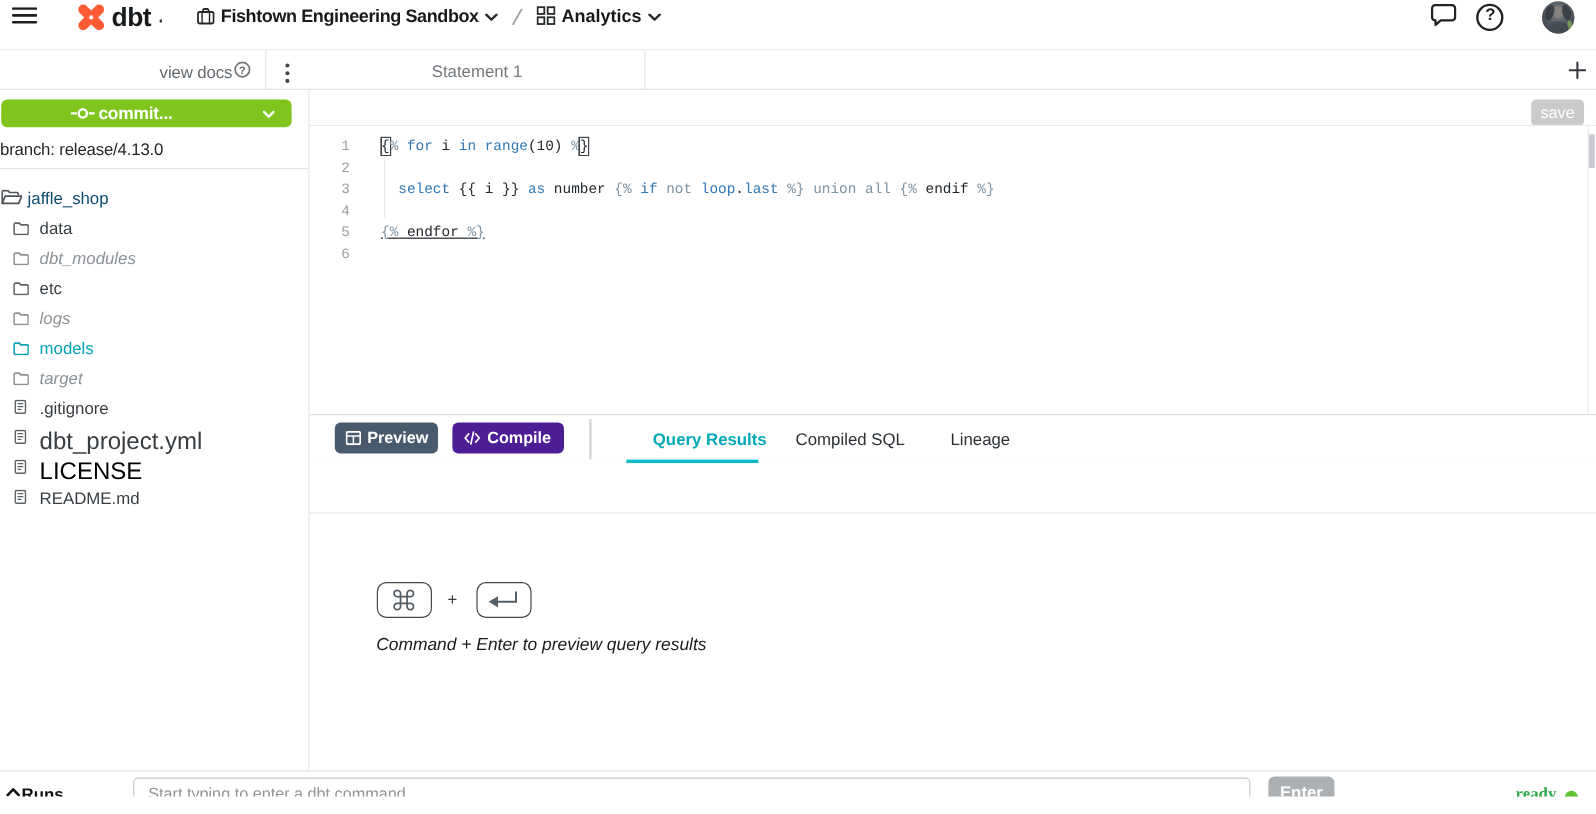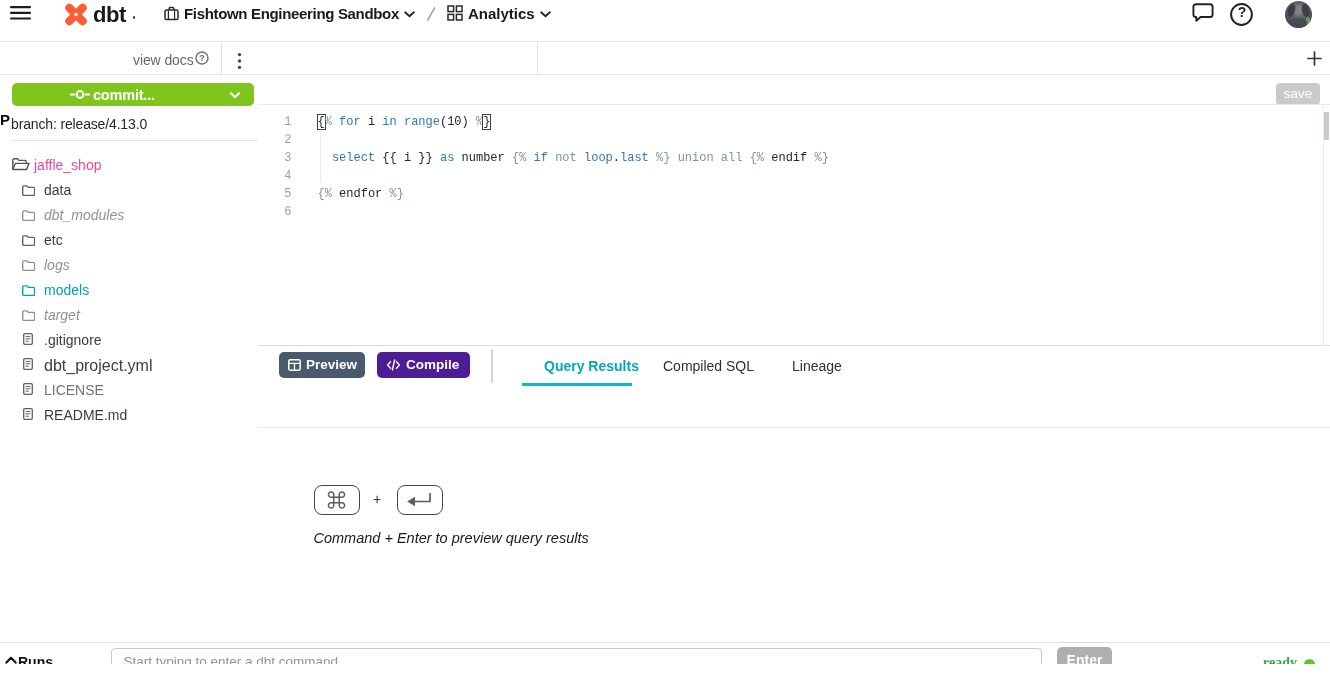--- a/index.html
+++ b/index.html
@@ -82,45 +82,46 @@
     <circle cx="7" cy="7" r="6" fill="none" stroke="#6d7378" stroke-width="1.4"></circle>
     <text x="7" y="10.3" font-size="9" font-weight="bold" fill="#62686d" text-anchor="middle" font-family="Liberation Sans, sans-serif">?</text>
   </svg>
   <div class="abs" style="left:221px;top:0;width:1px;height:32px;background:#e2e5e8;"></div>
   <svg class="abs" style="left:237px;top:10px;" width="5" height="18" viewBox="0 0 5 18">
     <circle cx="2.5" cy="2.6" r="1.7" fill="#44484c"></circle>
     <circle cx="2.5" cy="9" r="1.7" fill="#44484c"></circle>
     <circle cx="2.5" cy="15.4" r="1.7" fill="#44484c"></circle>
   </svg>
   <div class="abs" style="left:537px;top:0;width:1px;height:32px;background:#e2e5e8;"></div>
+  <div class="abs" style="left:258px;top:9px;width:279px;text-align:center;font-size:14px;color:#73787d;">Statement 1</div>
   <svg class="abs" style="left:1307px;top:9px;" width="15" height="15" viewBox="0 0 15 15">
     <path d="M7.5 1 v13 M1 7.5 h13" stroke="#33373b" stroke-width="1.7" stroke-linecap="round"></path>
   </svg>
 </div>
 
-<div class="abs" id="sidebar" style="left:0;top:75px;width:257px;height:567px;background:#fff;border-right:1px solid #e2e5e8;margin-left:11px;">
+<div class="abs" id="sidebar" style="left:0;top:75px;width:257px;height:567px;background:#fff;border-right:1px solid #e2e5e8;">
 
   <div class="abs" style="left:1px;top:8px;width:242px;height:23px;background:#80c51d;border-radius:5px;">
     <svg class="abs" style="left:58px;top:7px;" width="20" height="9" viewBox="0 0 20 9">
       <path d="M0 4.5 h5 M15 4.5 h5" stroke="#fff" stroke-width="2"></path>
       <circle cx="10" cy="4.5" r="3.4" fill="none" stroke="#fff" stroke-width="2"></circle>
     </svg>
     <div class="abs" style="left:81px;top:3.5px;font-size:14.5px;letter-spacing:-0.2px;font-weight:bold;color:#fff;">commit...</div>
     <svg class="abs" style="left:218px;top:9px;" width="10" height="7" viewBox="0 0 10 7">
       <path d="M1 1.2 L5 5.2 L9 1.2" fill="none" stroke="#fff" stroke-width="2" stroke-linecap="round" stroke-linejoin="round"></path>
     </svg>
   </div>
   <div class="abs" style="left:0px;top:40.5px;font-size:14px;letter-spacing:-0.15px;color:#24282c;">branch: release/4.13.0</div>
   <div class="abs" style="left:0;top:65px;width:257px;height:1px;background:#e3e6e9;"></div>
 
   <svg class="abs" style="left:1px;top:83px;" width="18" height="13" viewBox="0 0 18 13">
     <path d="M0.8 11.5 V2 a1.2 1.2 0 0 1 1.2 -1.2 h3.5 l1.5 1.6 h6 a1.2 1.2 0 0 1 1.2 1.2 v1.2" fill="none" stroke="#4e5358" stroke-width="1.4"></path>
     <path d="M0.8 11.5 L3.3 5.4 H17 L14.6 11.5 z" fill="none" stroke="#4e5358" stroke-width="1.4" stroke-linejoin="round"></path>
   </svg>
-  <div class="abs" style="left:23px;top:82px;font-size:14px;color:#ec4899;">jaffle_shop</div>
+  <div class="abs" style="left:23px;top:82px;font-size:14px;color:#0c4a6e;">jaffle_shop</div>
 
   <svg class="abs" style="left:11px;top:110px;" width="13" height="11" viewBox="0 0 13 11">
     <path d="M0.7 2.2 a1.3 1.3 0 0 1 1.3 -1.3 h3 l1.4 1.5 h4.9 a1.3 1.3 0 0 1 1.3 1.3 v5.5 a1.3 1.3 0 0 1 -1.3 1.3 H2 a1.3 1.3 0 0 1 -1.3 -1.3 z" fill="none" stroke="#5c6166" stroke-width="1.4"></path>
   </svg>
   <div class="abs" style="left:33px;top:107px;font-size:14px;color:#383d42;">data</div>
 
   <svg class="abs" style="left:11px;top:135px;" width="13" height="11" viewBox="0 0 13 11">
     <path d="M0.7 2.2 a1.3 1.3 0 0 1 1.3 -1.3 h3 l1.4 1.5 h4.9 a1.3 1.3 0 0 1 1.3 1.3 v5.5 a1.3 1.3 0 0 1 -1.3 1.3 H2 a1.3 1.3 0 0 1 -1.3 -1.3 z" fill="none" stroke="#8d9297" stroke-width="1.4"></path>
   </svg>
   <div class="abs" style="left:33px;top:132px;font-size:14px;font-style:italic;color:#8d9297;">dbt_modules</div>
@@ -148,47 +149,47 @@
   <svg class="abs" style="left:12px;top:258px;" width="10" height="12" viewBox="0 0 10 12">
     <rect x="0.7" y="0.7" width="8.6" height="10.6" rx="1.2" fill="none" stroke="#5c6166" stroke-width="1.3"></rect>
     <path d="M2.6 3.4 h4.8 M2.6 5.8 h4.8 M2.6 8.2 h3.2" stroke="#5c6166" stroke-width="1"></path>
   </svg>
   <div class="abs" style="left:33px;top:257px;font-size:14px;color:#383d42;">.gitignore</div>
 
   <svg class="abs" style="left:12px;top:283px;" width="10" height="12" viewBox="0 0 10 12">
     <rect x="0.7" y="0.7" width="8.6" height="10.6" rx="1.2" fill="none" stroke="#5c6166" stroke-width="1.3"></rect>
     <path d="M2.6 3.4 h4.8 M2.6 5.8 h4.8 M2.6 8.2 h3.2" stroke="#5c6166" stroke-width="1"></path>
   </svg>
-  <div class="abs" style="left:33px;top:282px;font-size:16px;color:#383d42;">dbt_project.yml</div>
+  <div class="abs" style="left:33px;top:282px;font-size:20px;color:#383d42;">dbt_project.yml</div>
 
   <svg class="abs" style="left:12px;top:308px;" width="10" height="12" viewBox="0 0 10 12">
     <rect x="0.7" y="0.7" width="8.6" height="10.6" rx="1.2" fill="none" stroke="#5c6166" stroke-width="1.3"></rect>
     <path d="M2.6 3.4 h4.8 M2.6 5.8 h4.8 M2.6 8.2 h3.2" stroke="#5c6166" stroke-width="1"></path>
   </svg>
-  <div class="abs" style="left:33px;top:307px;font-size:14px;color:#737373;">LICENSE</div>
+  <div class="abs" style="left:33px;top:307px;font-size:20px;color:#000000;">LICENSE</div>
 
   <svg class="abs" style="left:12px;top:333px;" width="10" height="12" viewBox="0 0 10 12">
     <rect x="0.7" y="0.7" width="8.6" height="10.6" rx="1.2" fill="none" stroke="#5c6166" stroke-width="1.3"></rect>
     <path d="M2.6 3.4 h4.8 M2.6 5.8 h4.8 M2.6 8.2 h3.2" stroke="#5c6166" stroke-width="1"></path>
   </svg>
   <div class="abs" style="left:33px;top:332px;font-size:14px;color:#383d42;">README.md</div>
 </div>
 
 <div class="abs" id="editor" style="left:258px;top:75px;width:1072px;height:270px;background:#fff;font-family:'Liberation Mono',monospace;">
 
   <div class="abs" style="left:1018px;top:8px;width:44px;height:22px;background:#c8cacc;border-radius:4px;text-align:center;font-family:'Liberation Sans',sans-serif;font-size:13.5px;color:#fff;line-height:22px;">save</div>
   <div class="abs" style="left:0;top:29px;width:1072px;height:1px;background:#e9eaeb;"></div>
 
   <div class="abs" style="left:0;top:37.7px;width:33.5px;text-align:right;font-size:12px;line-height:18px;color:#9aa0a5;">1<br>2<br>3<br>4<br>5<br>6</div>
 
   <div class="abs" style="left:61.5px;top:56px;width:1px;height:51px;background:#e7e9eb;"></div>
 
   <div class="abs code" style="left:59.5px;top:37.7px;"><span class="bx">{</span><span class="mu">%</span> <span class="kw">for</span> i <span class="kw">in</span> <span class="kw">range</span>(10) <span class="mu">%</span><span class="bx">}</span></div>
   <div class="abs code" style="left:59.5px;top:73.7px;">  <span class="kw">select</span> {{ i }} <span class="kw">as</span> number <span class="mu">{%</span> <span class="kw">if</span> <span class="mu">not</span> <span class="kw">loop</span>.<span class="kw">last</span> <span class="mu">%}</span> <span class="mu">union all</span> <span class="mu">{%</span> endif <span class="mu">%}</span></div>
-  <div class="abs code" style="left:59.5px;top:109.7px;"><span class="mu">{%</span> endfor <span class="mu">%}</span></div>
+  <div class="abs code" style="left:59.5px;top:109.7px;text-decoration:underline;"><span class="mu">{%</span> endfor <span class="mu">%}</span></div>
 
   <div class="abs" style="left:1065px;top:29px;width:1px;height:241px;background:#ededee;"></div>
   <div class="abs" style="left:1066px;top:37px;width:5px;height:28px;background:#c7cbd0;"></div>
 </div>
 
 <div class="abs" id="toolbar" style="left:258px;top:345px;width:1072px;height:40px;background:#fff;border-top:1px solid #dcdfe2;border-bottom:1px solid #e4e7ea;">
 
   <div class="abs" style="left:21px;top:6px;width:86px;height:26px;background:#485a6c;border-radius:5px;">
     <svg class="abs" style="left:9px;top:7px;" width="13" height="12" viewBox="0 0 13 12">
       <rect x="0.8" y="0.8" width="11.4" height="10.4" rx="1.4" fill="none" stroke="#fff" stroke-width="1.5"></rect>

